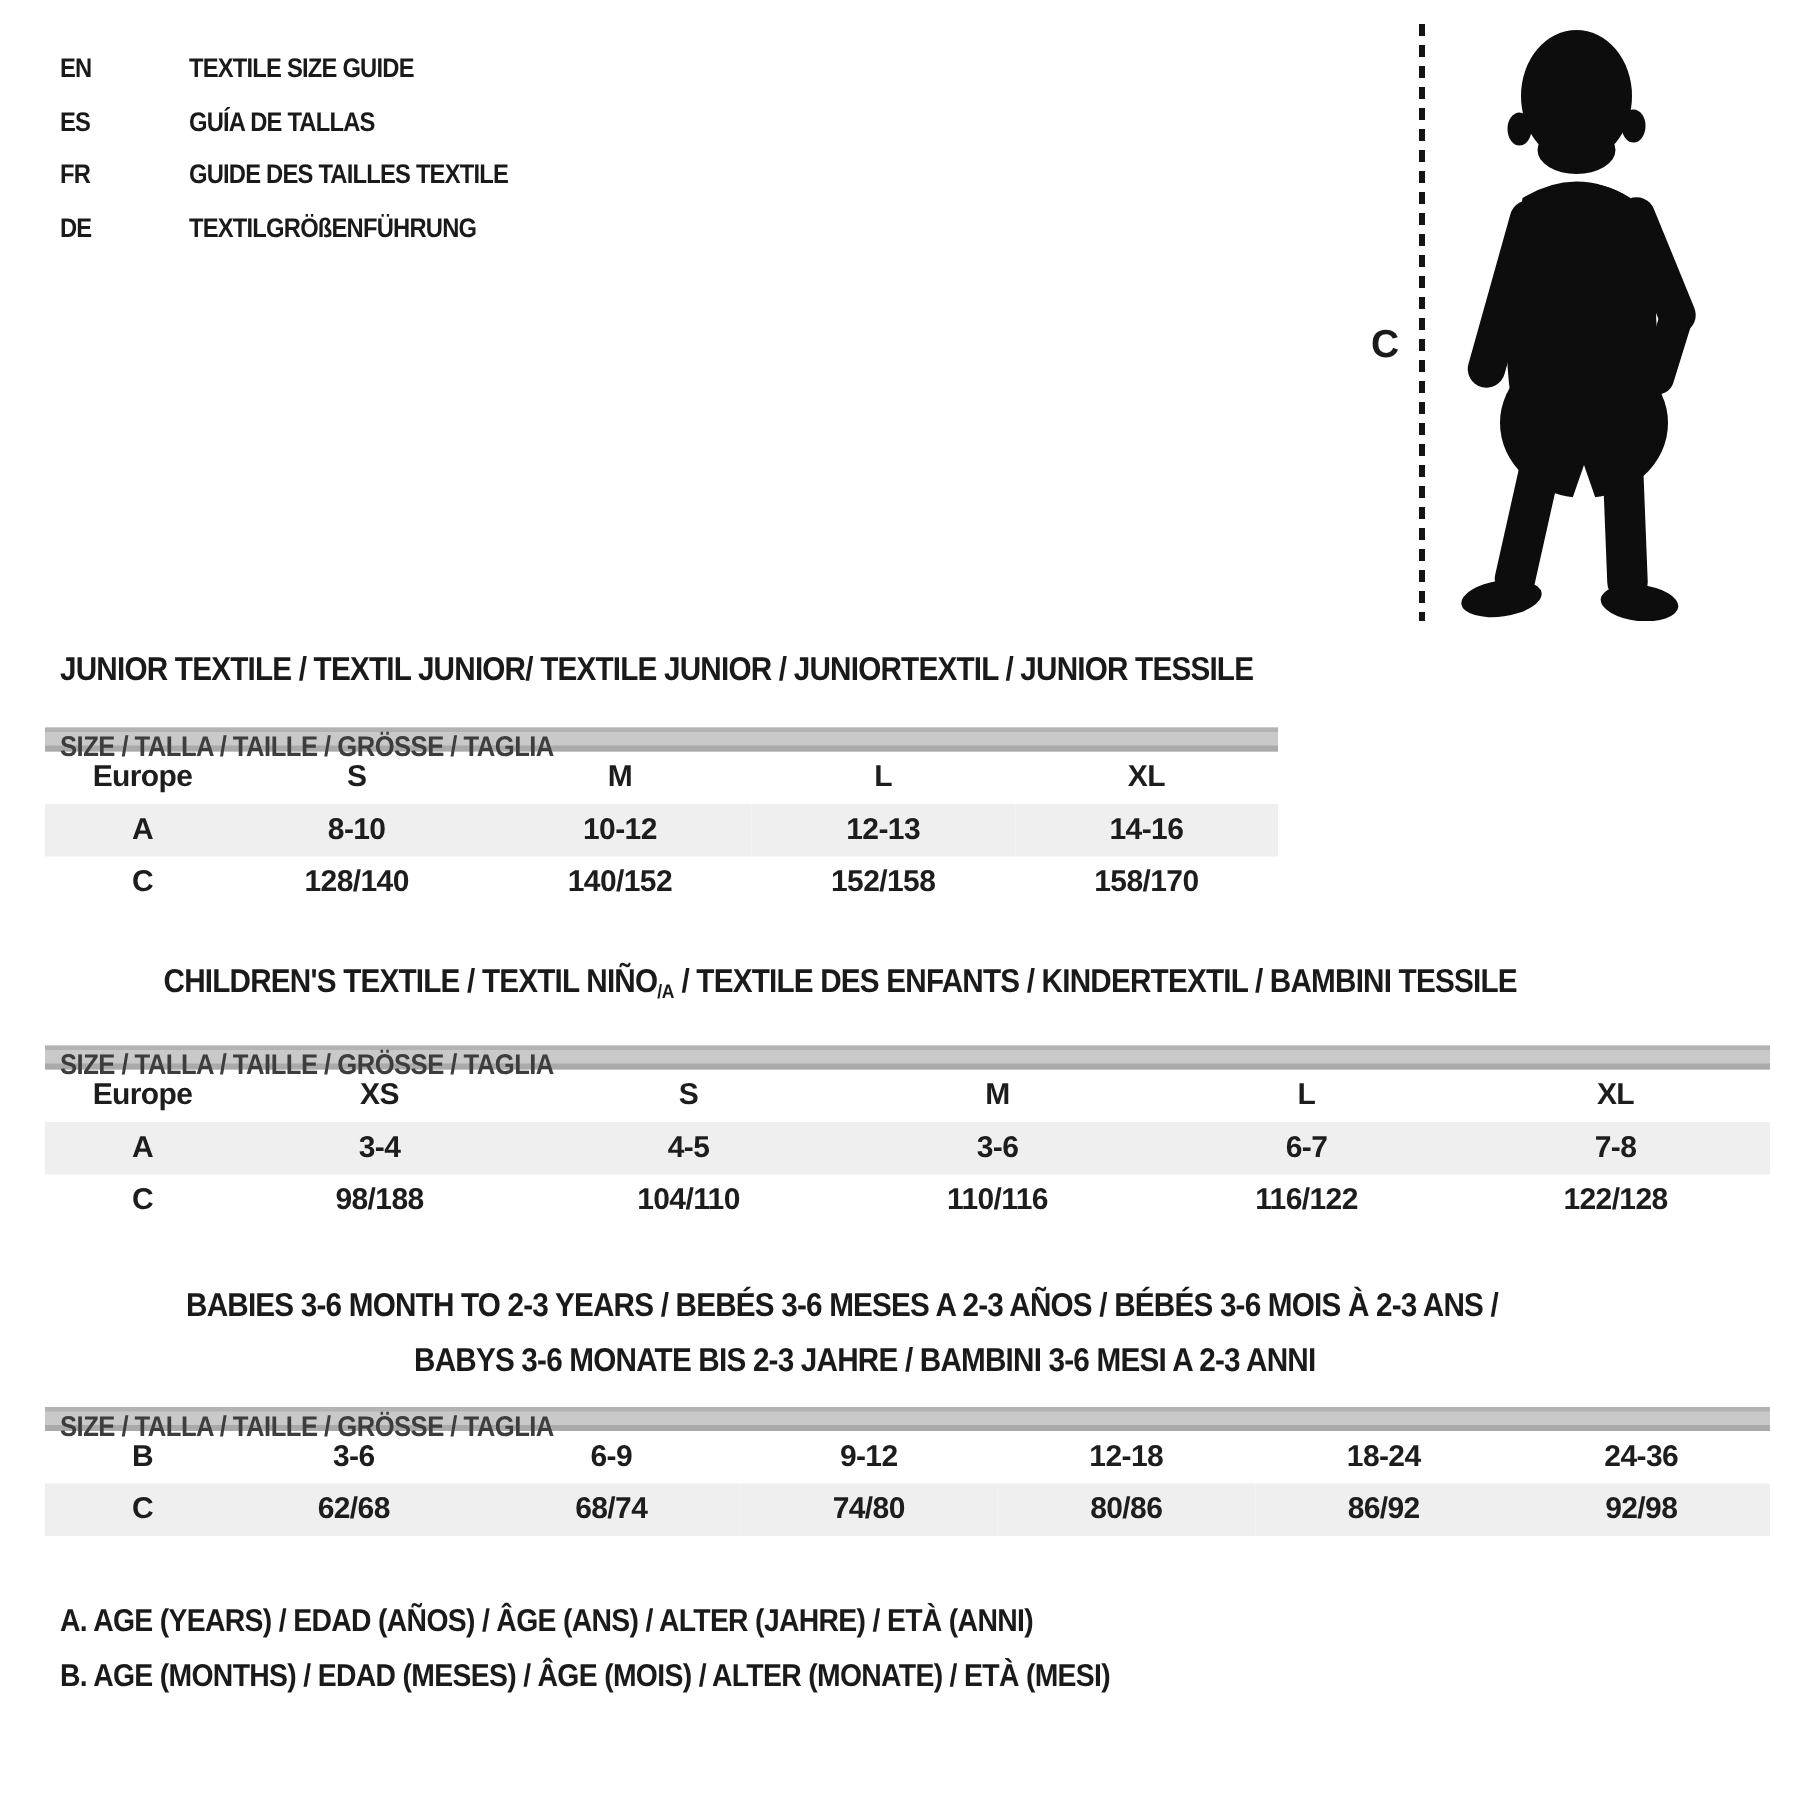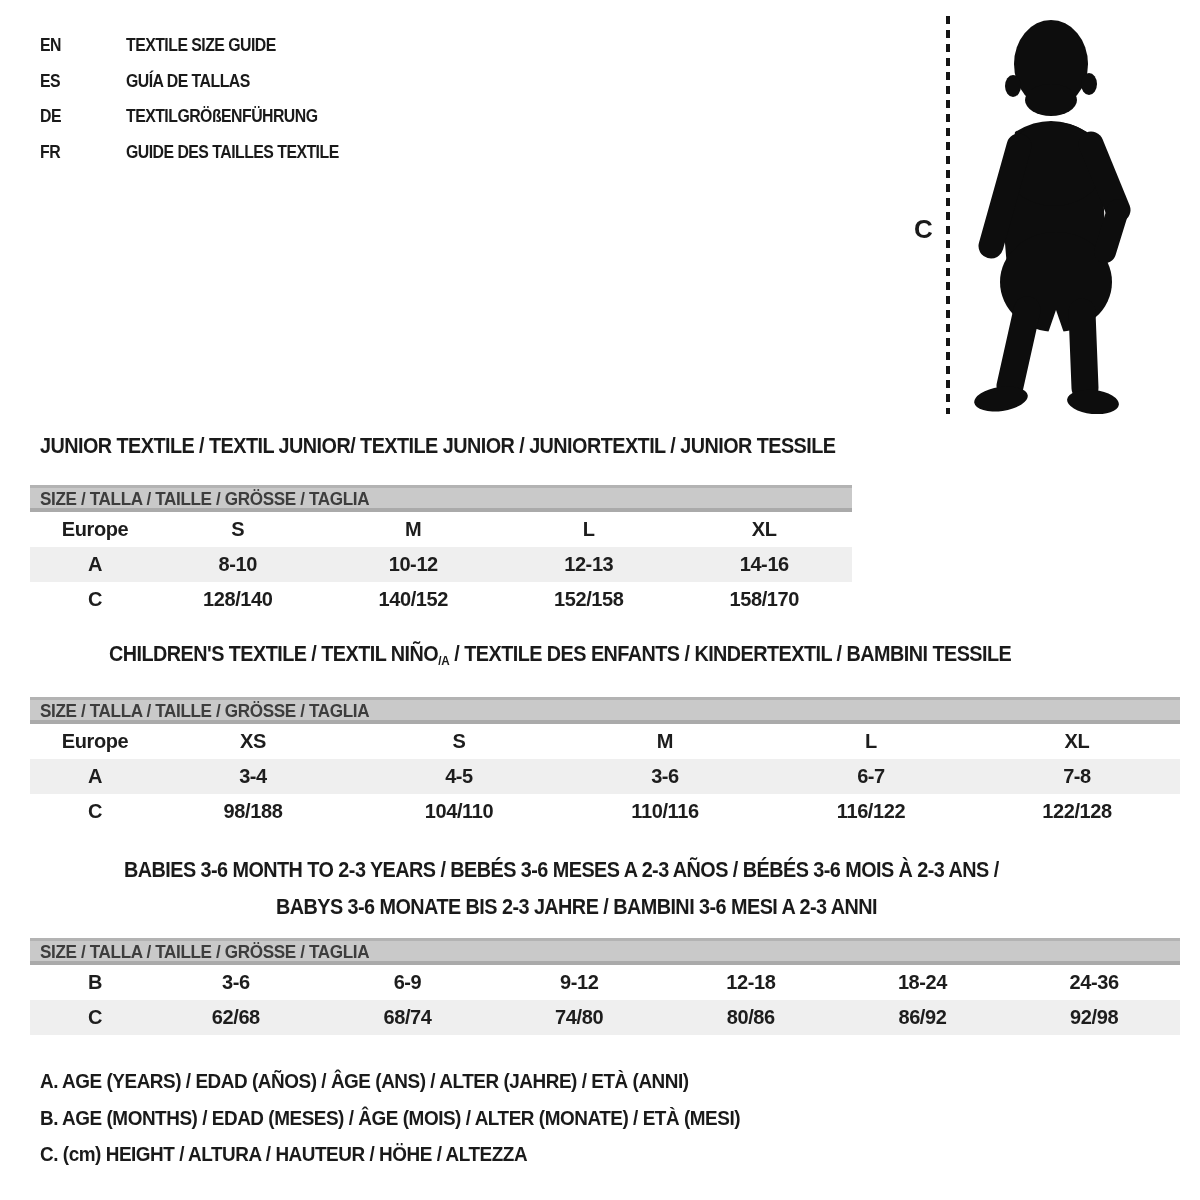--- a/index.html
+++ b/index.html
@@ -32,21 +32,21 @@
   .section { position:absolute; left:30px; }
   .sec-w1 { width:822px; }
   .sec-w2 { width:1150px; }
   .sec-title { font-size:22px; font-weight:700; line-height:25px; padding-left:10px; letter-spacing:-0.6px; white-space:nowrap;text-align:center; }
   .sec-title .subsm { font-size:13px; vertical-align:-4px; letter-spacing:-0.3px; }
   .sec-title-2l { line-height:37px; }
   .bar-gap1 { margin-top:27px; }
   .bar-gap2 { margin-top:24px; }
   .bar-gap3 { margin-top:13px; }
   .size-bar {
-    box-sizing:border-box; height:27px; padding:1px 0 0 10px;
+    box-sizing:border-box; height:16px; padding:1px 0 0 10px;
     background:#c9c9c9; border-top:3px solid #b3b3b3; border-bottom:4px solid #aaaaaa;
     font-size:19px; font-weight:700; color:#3d3d3d; line-height:20px; letter-spacing:-0.4px;
   }
   table.size-table { width:100%; border-collapse:collapse; table-layout:fixed; }
   table.size-table td {
     height:35px; font-size:20px; font-weight:700; letter-spacing:-0.4px;
     text-align:center; vertical-align:middle; padding:0; color:#1d1d1d;
   }
   table.size-table td.lbl { width:110px; text-align:center; padding-left:10px; }
   tr.shaded { background:#efefef; }
@@ -59,24 +59,24 @@
 <body>
 
 <div class="langs">
   <div class="lang-row">
     <span class="lang-code">EN</span><span class="lang-title">TEXTILE SIZE GUIDE</span>
   </div>
   <div class="lang-row">
     <span class="lang-code">ES</span><span class="lang-title">GUÍA DE TALLAS</span>
   </div>
   <div class="lang-row">
-    <span class="lang-code">DE</span><span class="lang-title">TEXTILGRÖßENFÜHRUNG</span>
+    <span class="lang-code">FR</span><span class="lang-title">GUIDE DES TAILLES TEXTILE</span>
   </div>
   <div class="lang-row">
-    <span class="lang-code">FR</span><span class="lang-title">GUIDE DES TAILLES TEXTILE</span>
+    <span class="lang-code">DE</span><span class="lang-title">TEXTILGRÖßENFÜHRUNG</span>
   </div>
 </div>
 
 <div class="meas-line"></div>
 <div class="height-label">C</div>
 <svg class="toddler" viewBox="0 0 172 400" xmlns="http://www.w3.org/2000/svg">
   <g fill="#0d0d0d" stroke="none">
     <ellipse cx="88" cy="50" rx="37" ry="44"></ellipse>
     <ellipse cx="50" cy="72" rx="8" ry="11"></ellipse>
     <ellipse cx="126" cy="70" rx="8" ry="11"></ellipse>
@@ -184,14 +184,13 @@
         <td>86/92</td>
         <td>92/98</td>
       </tr>
     </tbody>
   </table>
 </div>
 
 <div class="legend">
   <div class="legend-line"><span class="cond">A. AGE (YEARS) / EDAD (AÑOS) / ÂGE (ANS) / ALTER (JAHRE) / ETÀ (ANNI)</span></div>
   <div class="legend-line"><span class="cond">B. AGE (MONTHS) / EDAD (MESES) / ÂGE (MOIS) / ALTER (MONATE) / ETÀ (MESI)</span></div>
-  <div class="legend-line"><span class="cond">C. (cm) HEIGHT / ALTURA / HAUTEUR / HÖHE / ALTEZZA</span></div>
 </div>
 
 </body></html>

